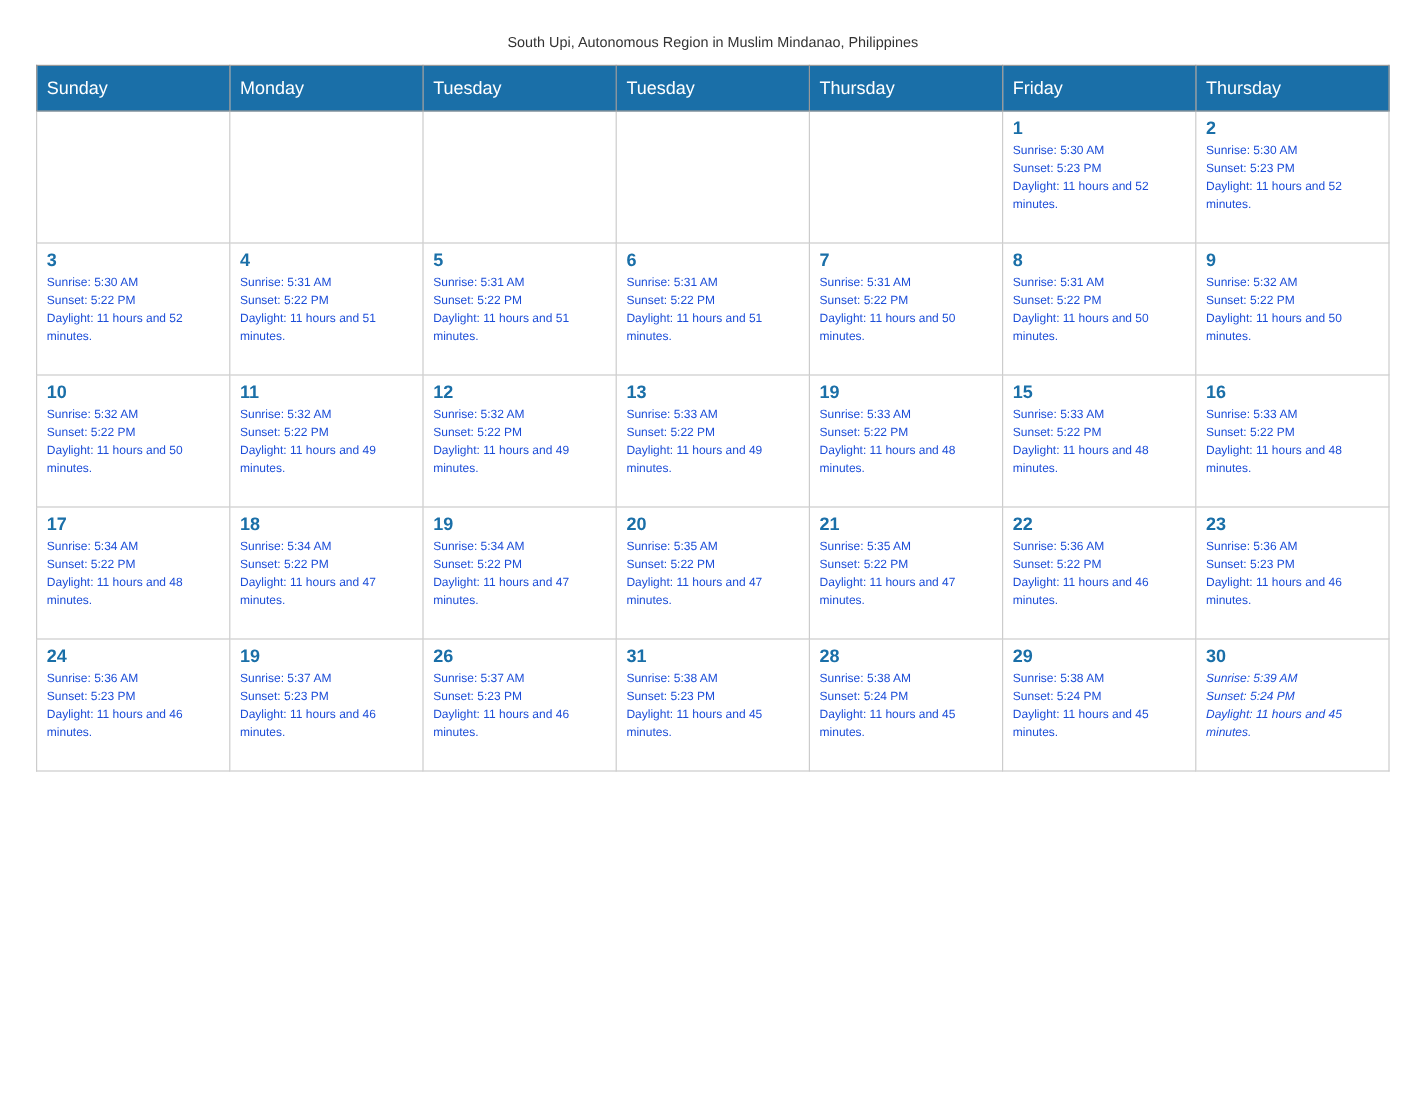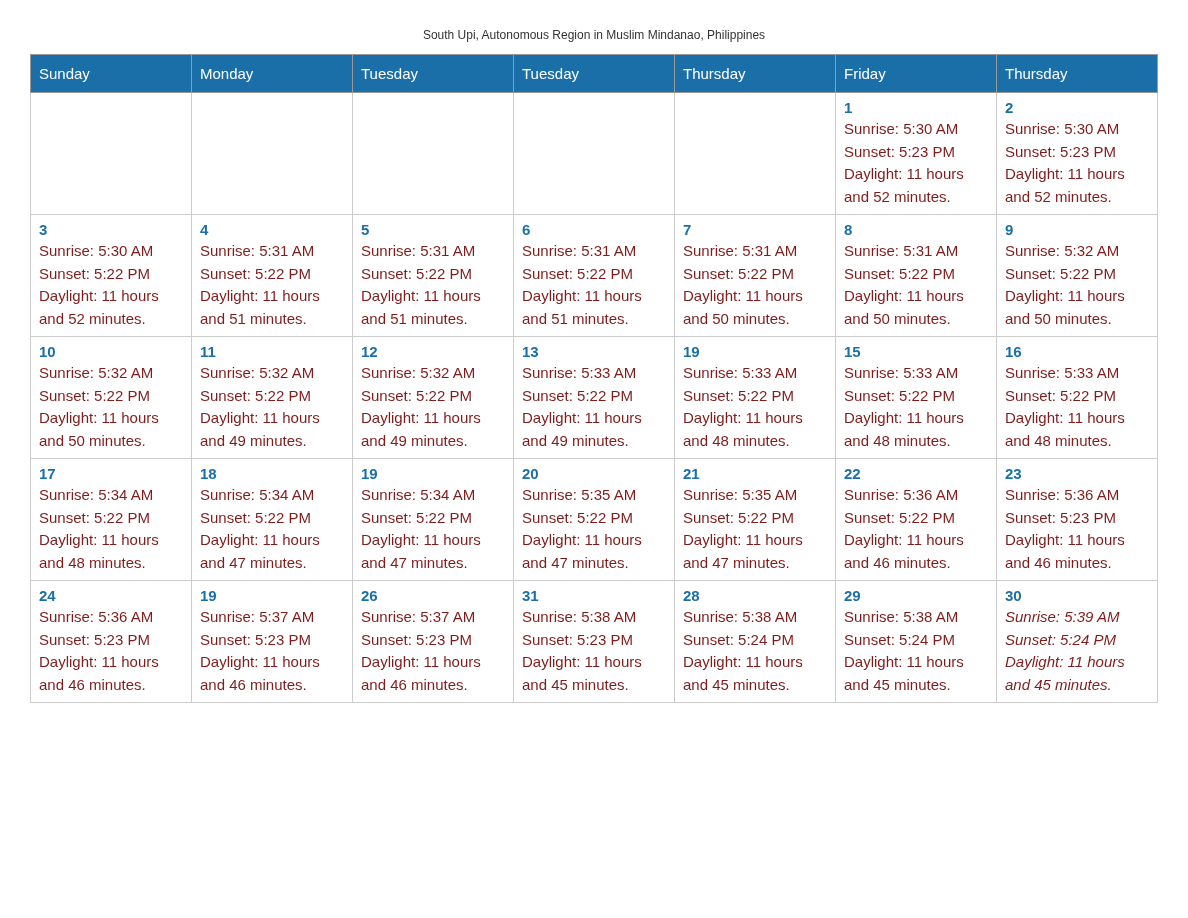--- a/index.html
+++ b/index.html
@@ -83,22 +83,22 @@
       background: #fff;
     }
     .day-num {
       font-size: 15px;
       font-weight: bold;
       color: #1a6fa8;
       display: block;
       margin-bottom: 2px;
     }
     .day-info {
-      font-size: 15px;
-      color: #7f1d1d;
+      font-size: 10px;
+      color: #1d4ed8;
       line-height: 1.5;
     }
     .empty-cell {
       background: #f9f9f9;
     }
     tr.week-row td {
       height: 110px;
     }
   </style>
 </head>

